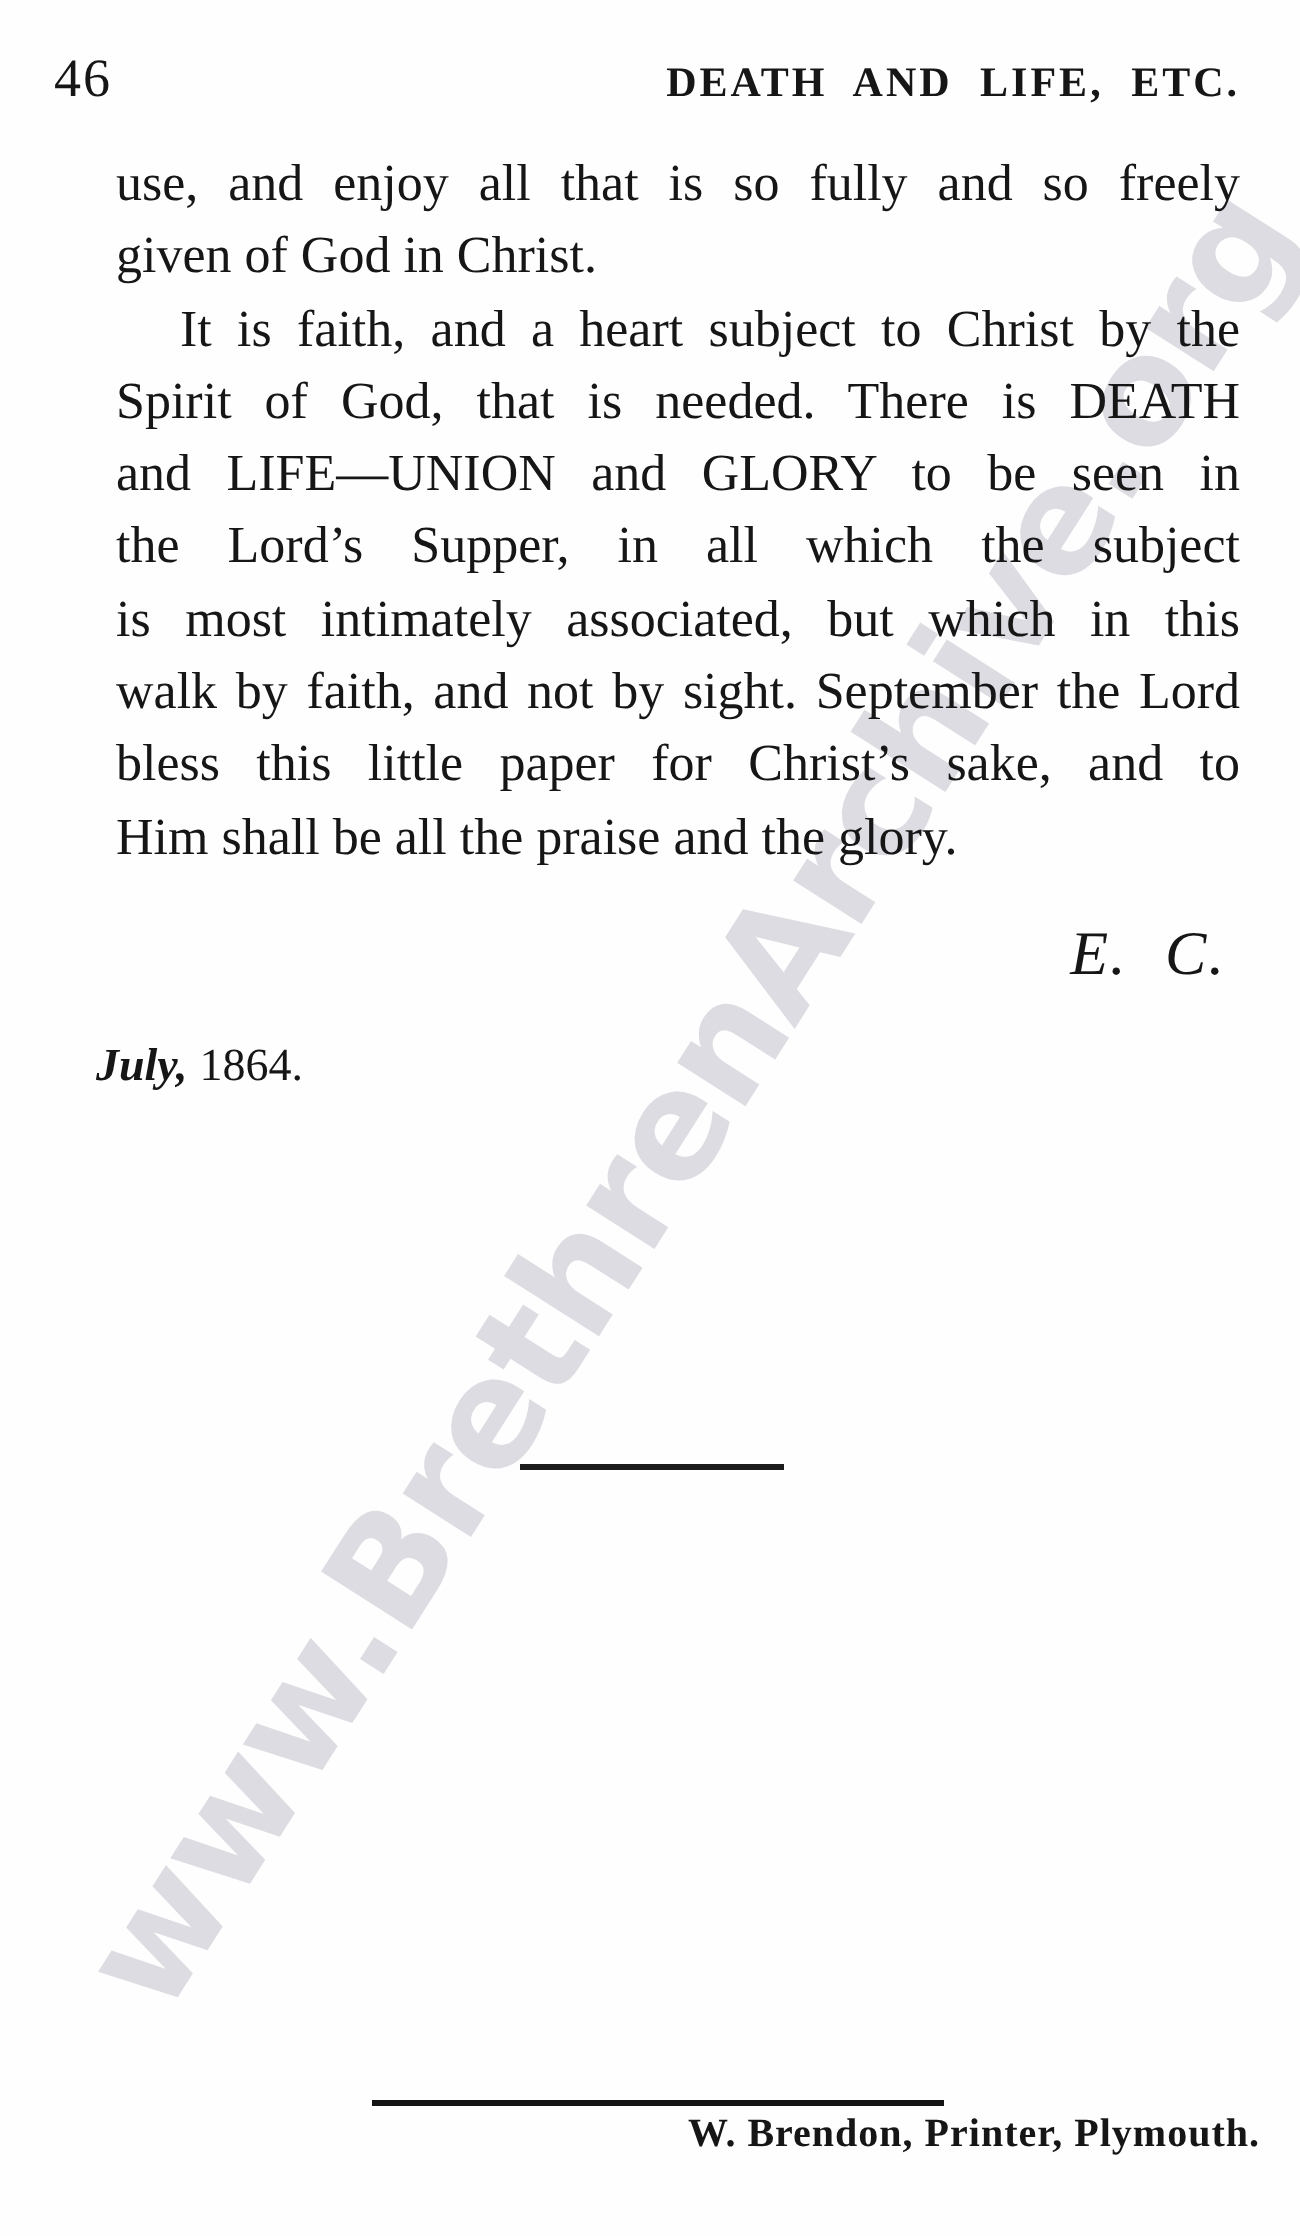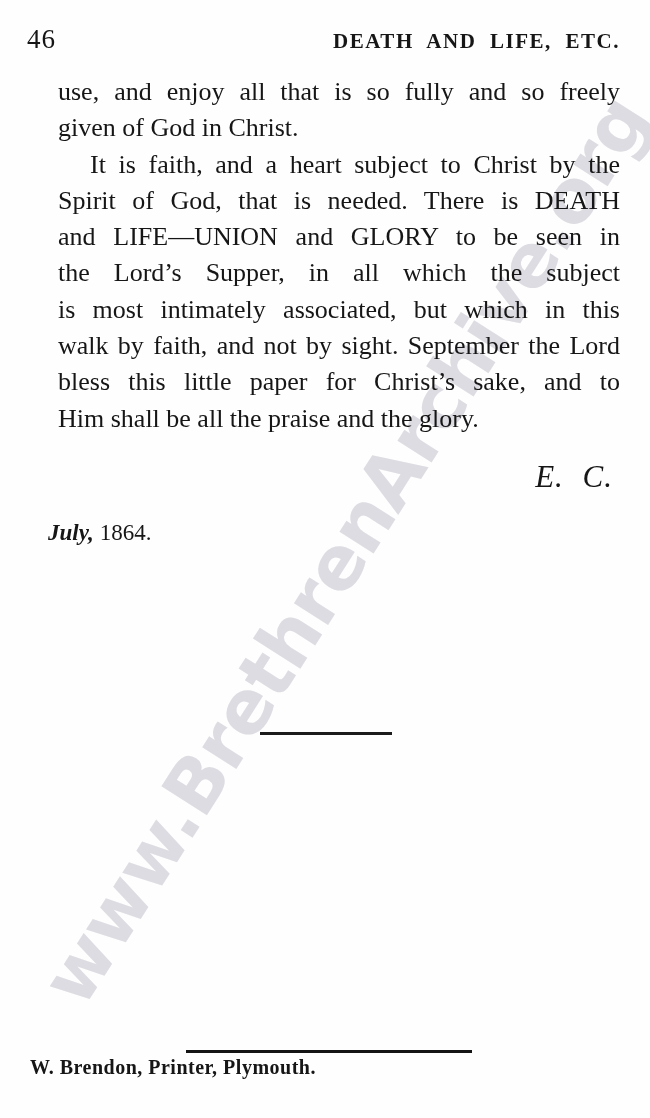--- a/index.html
+++ b/index.html
@@ -115,21 +115,21 @@
     top: 1050px;
     width: 286px;
     height: 3px;
     background: #141414;
   }
   .imprint {
     position: absolute;
     left: 30px;
     top: 1056px;
     width: 600px;
-    text-align: left;
+    text-align: right;
     font-size: 20px;
     font-weight: bold;
     letter-spacing: 0.5px;
   }
 </style>
 </head>
 <body>
 
 <div class="page">
 

